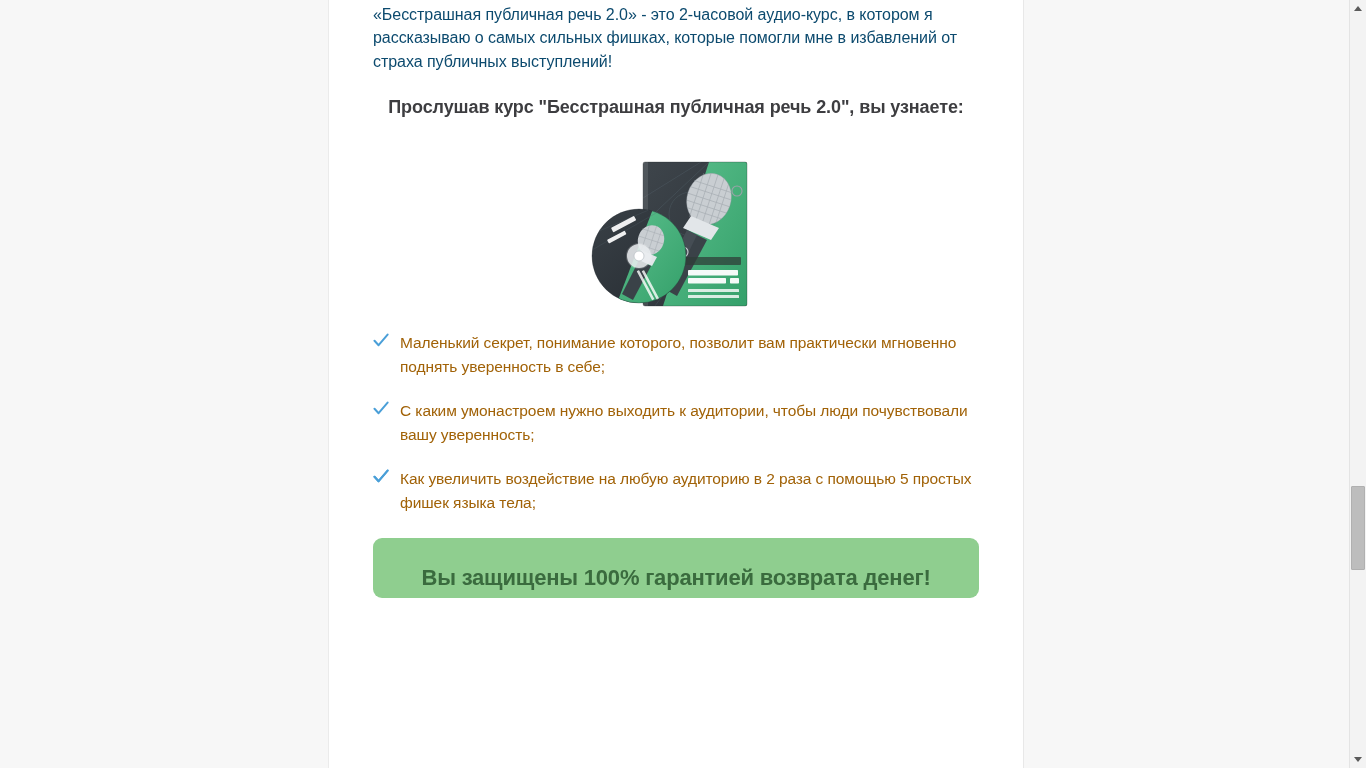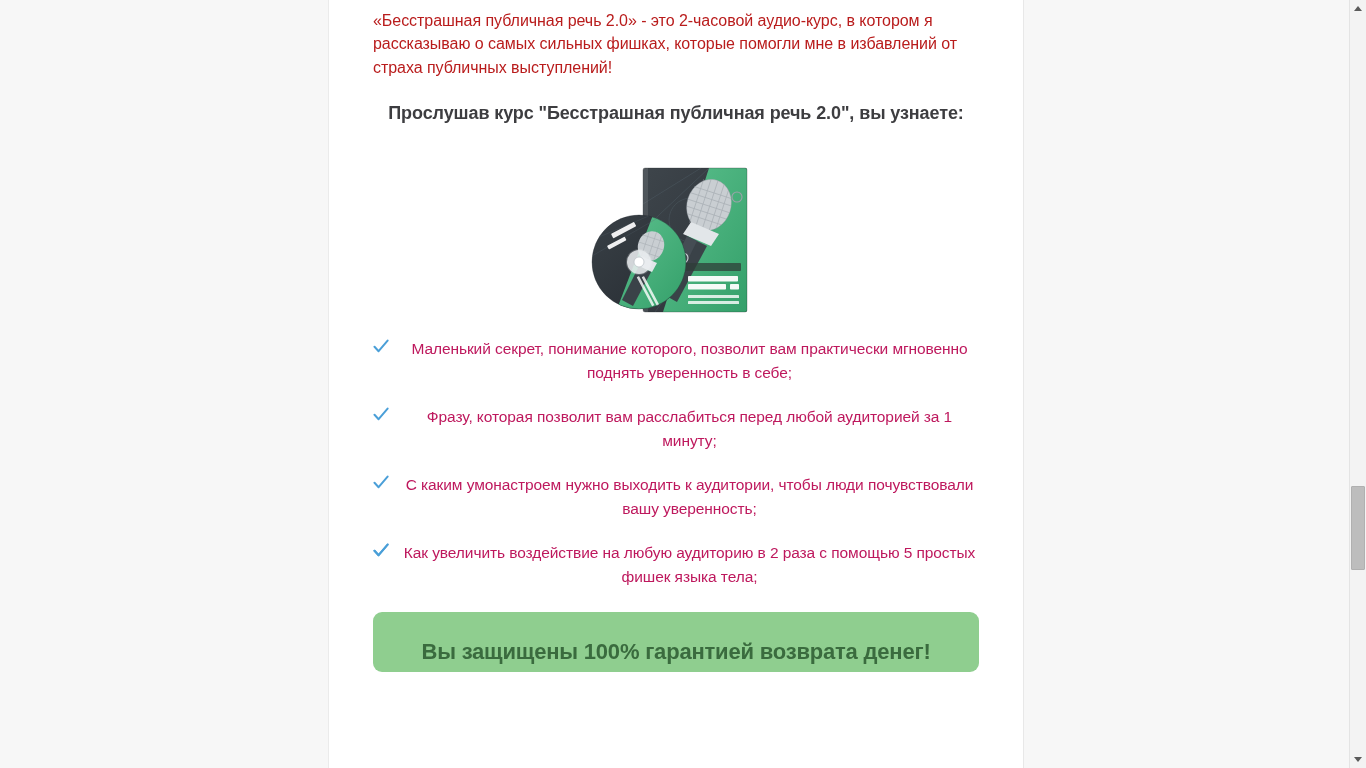--- a/index.html
+++ b/index.html
@@ -41,24 +41,24 @@
     overflow: hidden;
   }
 
   .content-inner {
     padding: 0 44px;
   }
 
   
   .intro-paragraph {
     margin: 0;
-    padding-top: 9px;
+    padding-top: 3px;
     font-size: 16px;
     line-height: 23.4px;
-    color: #b91c1c;
+    color: #0c4a6e;
     letter-spacing: -0.05px;
   }
 
   
   .section-heading {
     margin: 0;
     padding-top: 23px;
     font-size: 18px;
     line-height: 22px;
     font-weight: bold;
@@ -85,23 +85,22 @@
     list-style: none;
     margin: 0;
     padding: 17px 0 0 0;
   }
   .benefit-item {
     position: relative;
     padding-left: 27px;
     margin-bottom: 21px;
     font-size: 15.5px;
     line-height: 23.5px;
-    color: #be185d;
+    color: #a16207;
     letter-spacing: -0.08px;
-    text-align: center;
   }
   .benefit-item:last-child { margin-bottom: 16px; }
 
   .check-icon {
     position: absolute;
     left: 0;
     top: 2px;
     width: 16px;
     height: 16px;
     display: block;
@@ -303,26 +302,20 @@
         <li class="benefit-item">
           <svg class="check-icon" viewBox="0 0 16 16">
             <path d="M1.5 7.8 L5.6 12.2 L14.6 1.6" fill="none" stroke="#4a9fd8" stroke-width="2" stroke-linecap="round" stroke-linejoin="round"></path>
           </svg>
           <span>Маленький секрет, понимание которого, позволит вам практически мгновенно поднять уверенность в себе;</span>
         </li>
         <li class="benefit-item">
           <svg class="check-icon" viewBox="0 0 16 16">
             <path d="M1.5 7.8 L5.6 12.2 L14.6 1.6" fill="none" stroke="#4a9fd8" stroke-width="2" stroke-linecap="round" stroke-linejoin="round"></path>
           </svg>
-          <span>Фразу, которая позволит вам расслабиться перед любой аудиторией за 1 минуту;</span>
-        </li>
-        <li class="benefit-item">
-          <svg class="check-icon" viewBox="0 0 16 16">
-            <path d="M1.5 7.8 L5.6 12.2 L14.6 1.6" fill="none" stroke="#4a9fd8" stroke-width="2" stroke-linecap="round" stroke-linejoin="round"></path>
-          </svg>
           <span>С каким умонастроем нужно выходить к аудитории, чтобы люди почувствовали вашу уверенность;</span>
         </li>
         <li class="benefit-item">
           <svg class="check-icon" viewBox="0 0 16 16">
             <path d="M1.5 7.8 L5.6 12.2 L14.6 1.6" fill="none" stroke="#4a9fd8" stroke-width="2" stroke-linecap="round" stroke-linejoin="round"></path>
           </svg>
         </li>
         <li class="benefit-item">
           <svg class="check-icon" viewBox="0 0 16 16">
             <path d="M1.5 7.8 L5.6 12.2 L14.6 1.6" fill="none" stroke="#4a9fd8" stroke-width="2" stroke-linecap="round" stroke-linejoin="round"></path>

